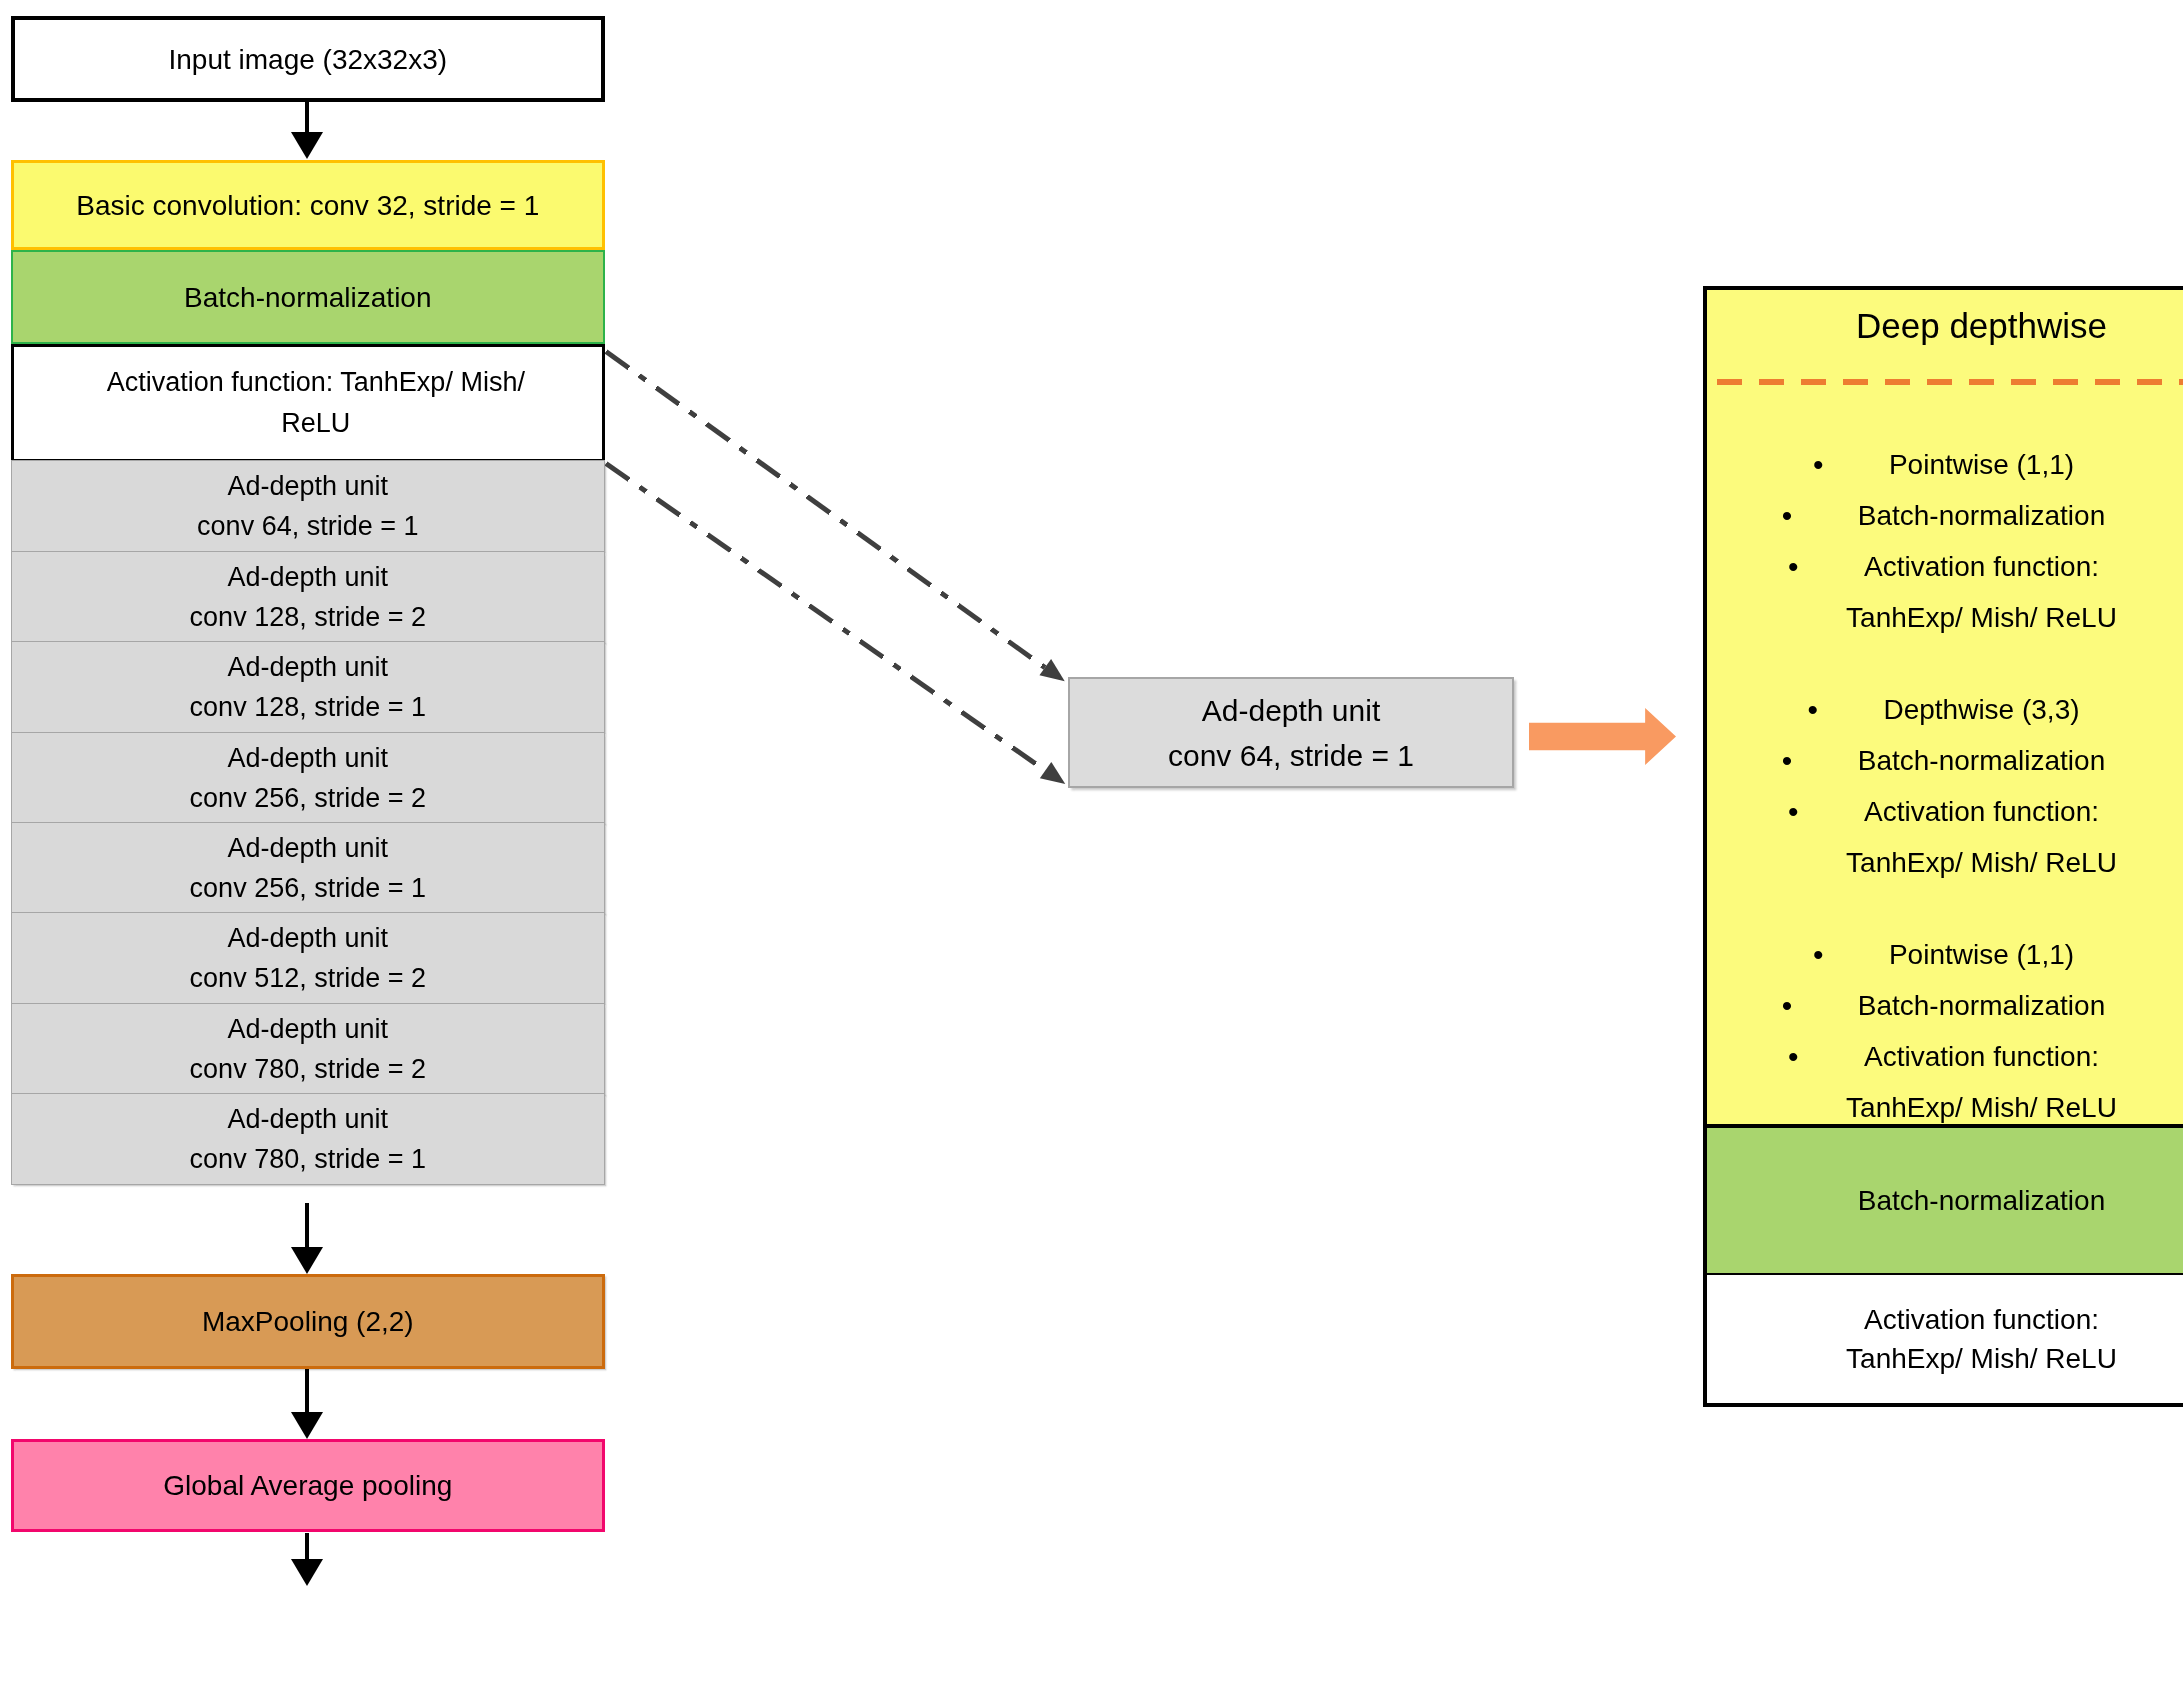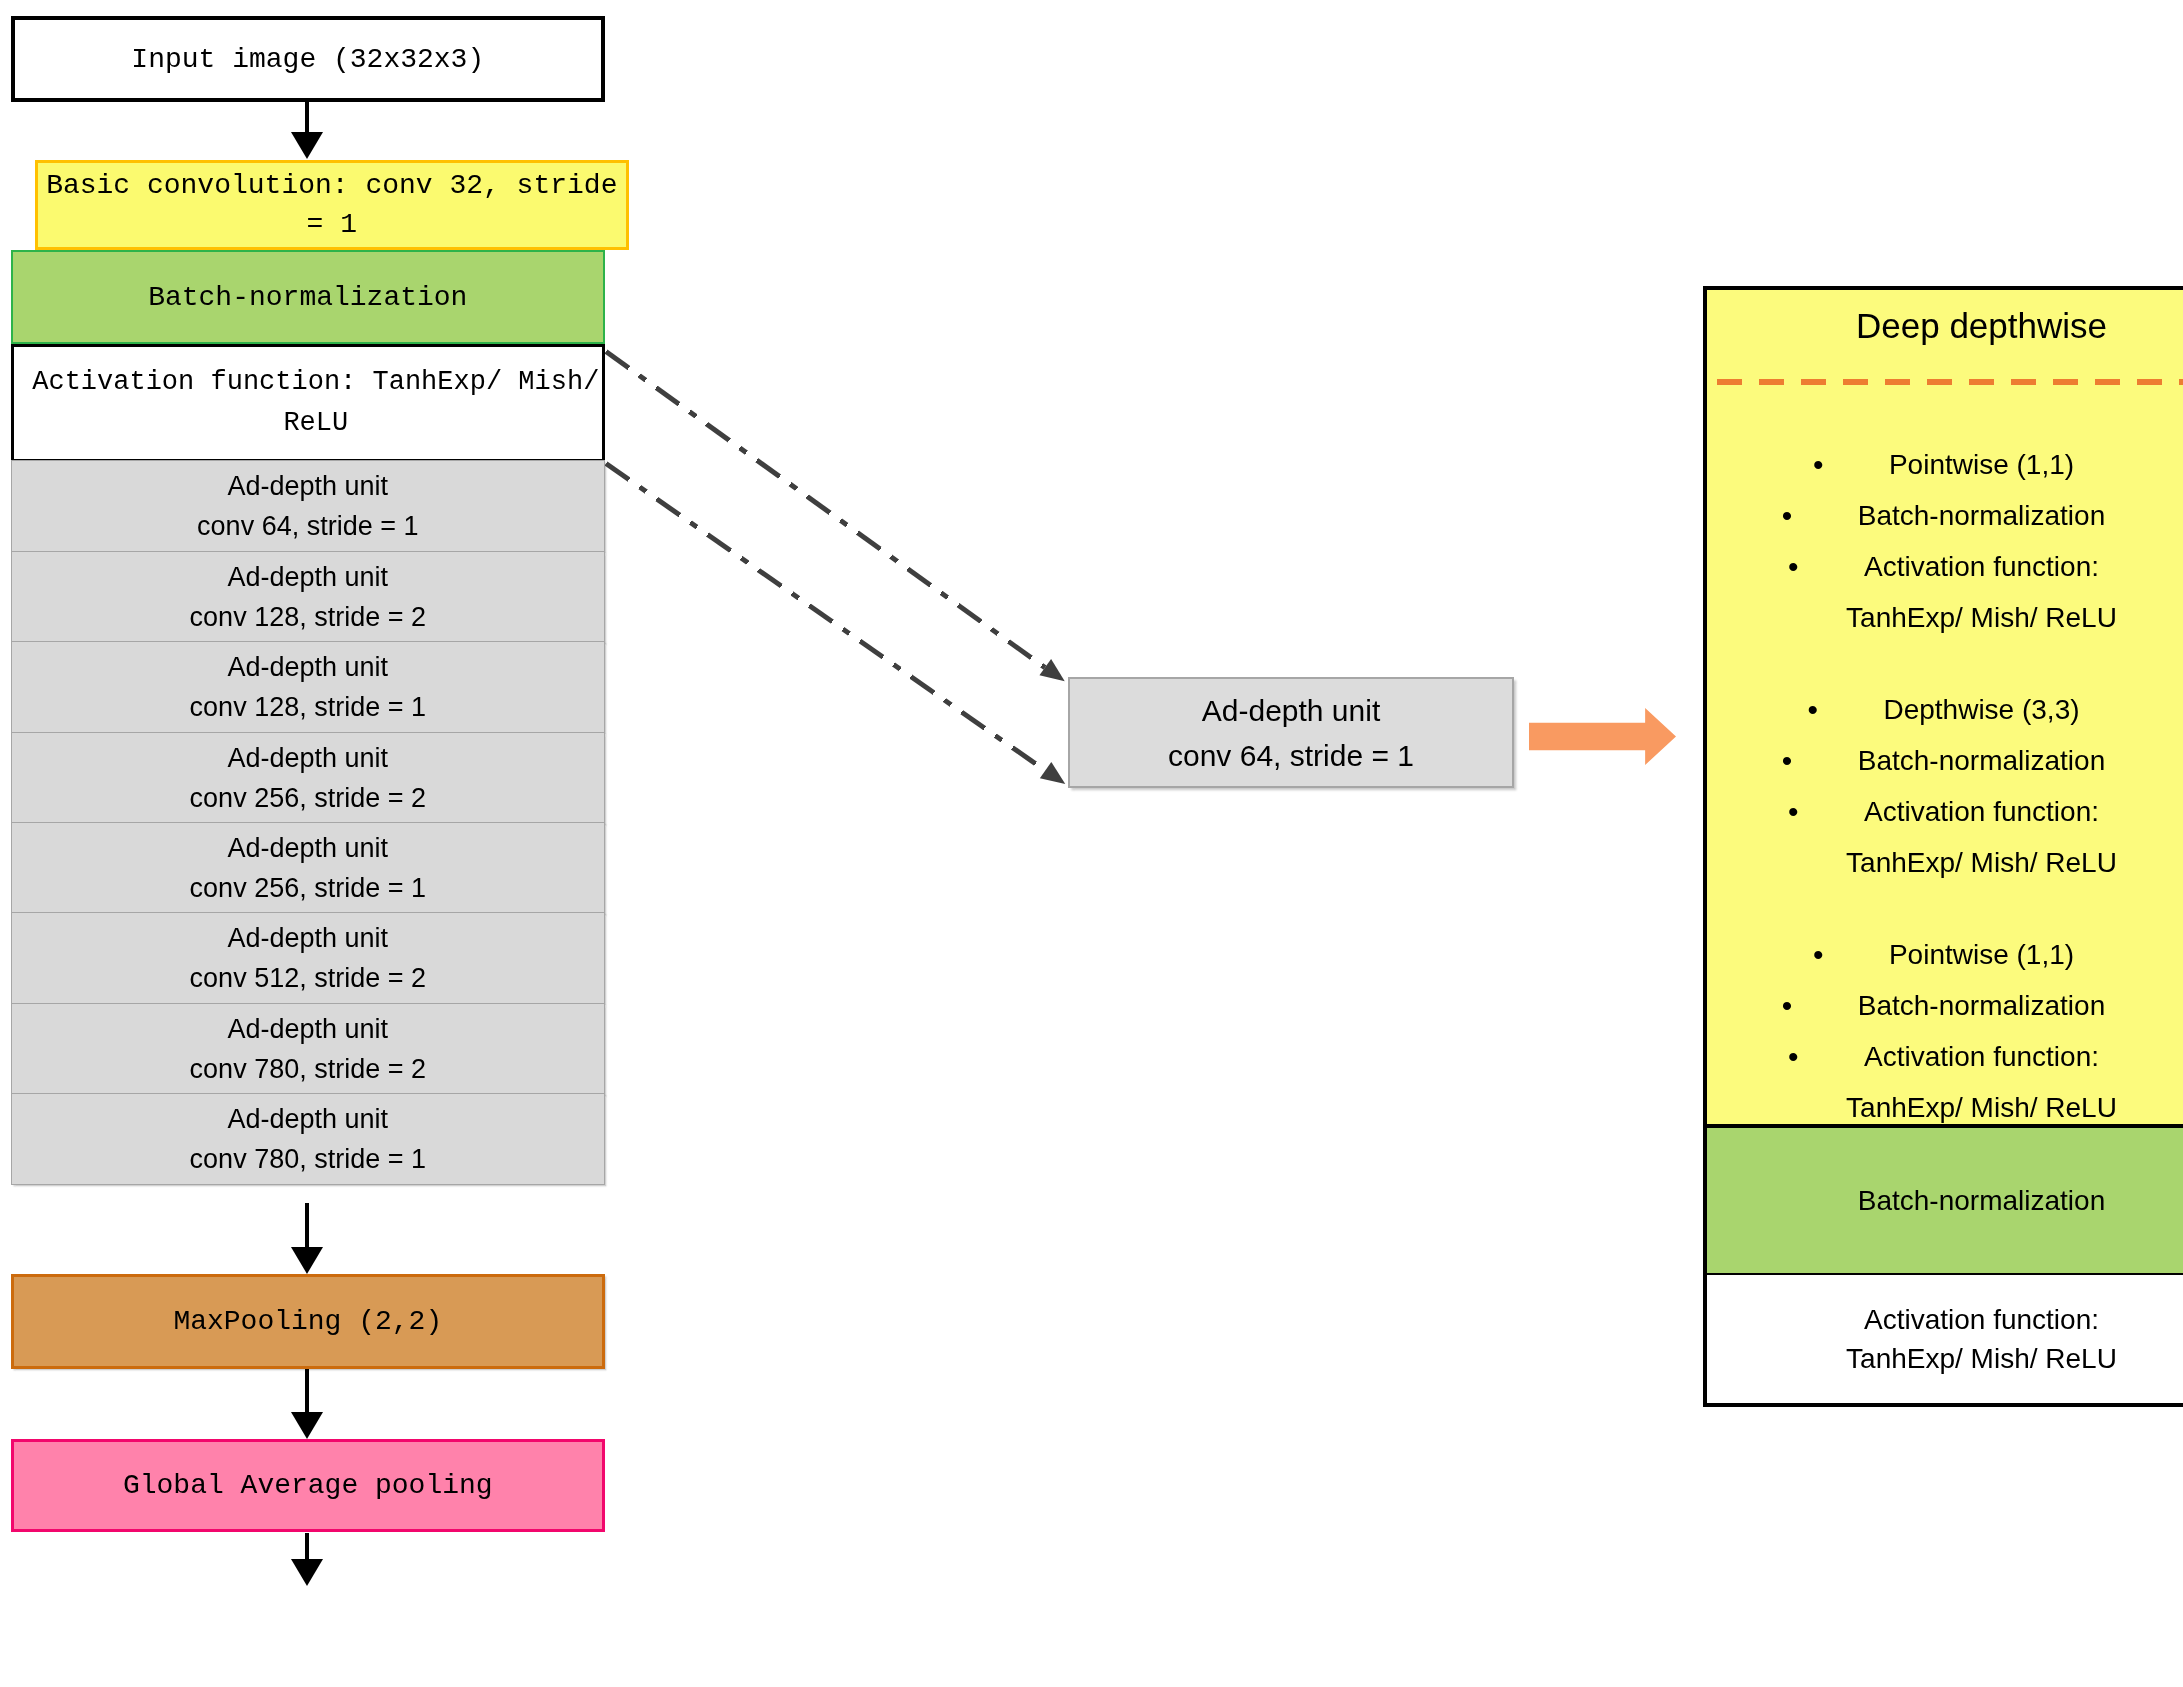--- a/index.html
+++ b/index.html
@@ -13,23 +13,23 @@
   .box{
     position:absolute;
     box-sizing:border-box;
     display:flex;flex-direction:column;
     align-items:center;justify-content:center;
     text-align:center;
     font-size:28px;
     line-height:39px;
   }
   
-  .lbox{left:10.8px;width:594px;font-family:Liberation Mono, monospace;}
+  .lbox{left:10.8px;width:594px;}
   .input-box{top:16px;height:86px;background:#ffffff;border:4.3px solid #000;}
-  .basic-conv{top:160px;height:90px;background:var(--yellow-left);border:3.2px solid var(--yellow-left-border);margin-left:24px;}
+  .basic-conv{top:160px;height:90px;background:var(--yellow-left);border:3.2px solid var(--yellow-left-border);}
   .batch-norm{top:250px;height:94px;background:var(--green-fill);border:2.7px solid var(--green-border);}
   .activation{top:344px;height:118px;background:#ffffff;border:3.8px solid #000;font-size:27px;line-height:41px;padding-left:16px;}
   #ad-depth-stack{position:absolute;left:10.8px;top:462px;width:594px;}
   .unit{
     box-sizing:border-box;width:594px;height:92px;
     background:var(--gray-fill);border:1.6px solid var(--gray-border);
     margin-top:-1.6px;
     display:flex;flex-direction:column;align-items:center;justify-content:center;
     text-align:center;font-size:27px;line-height:40px;
     box-shadow:2.2px 2.2px 1.6px rgba(0,0,0,0.18);

